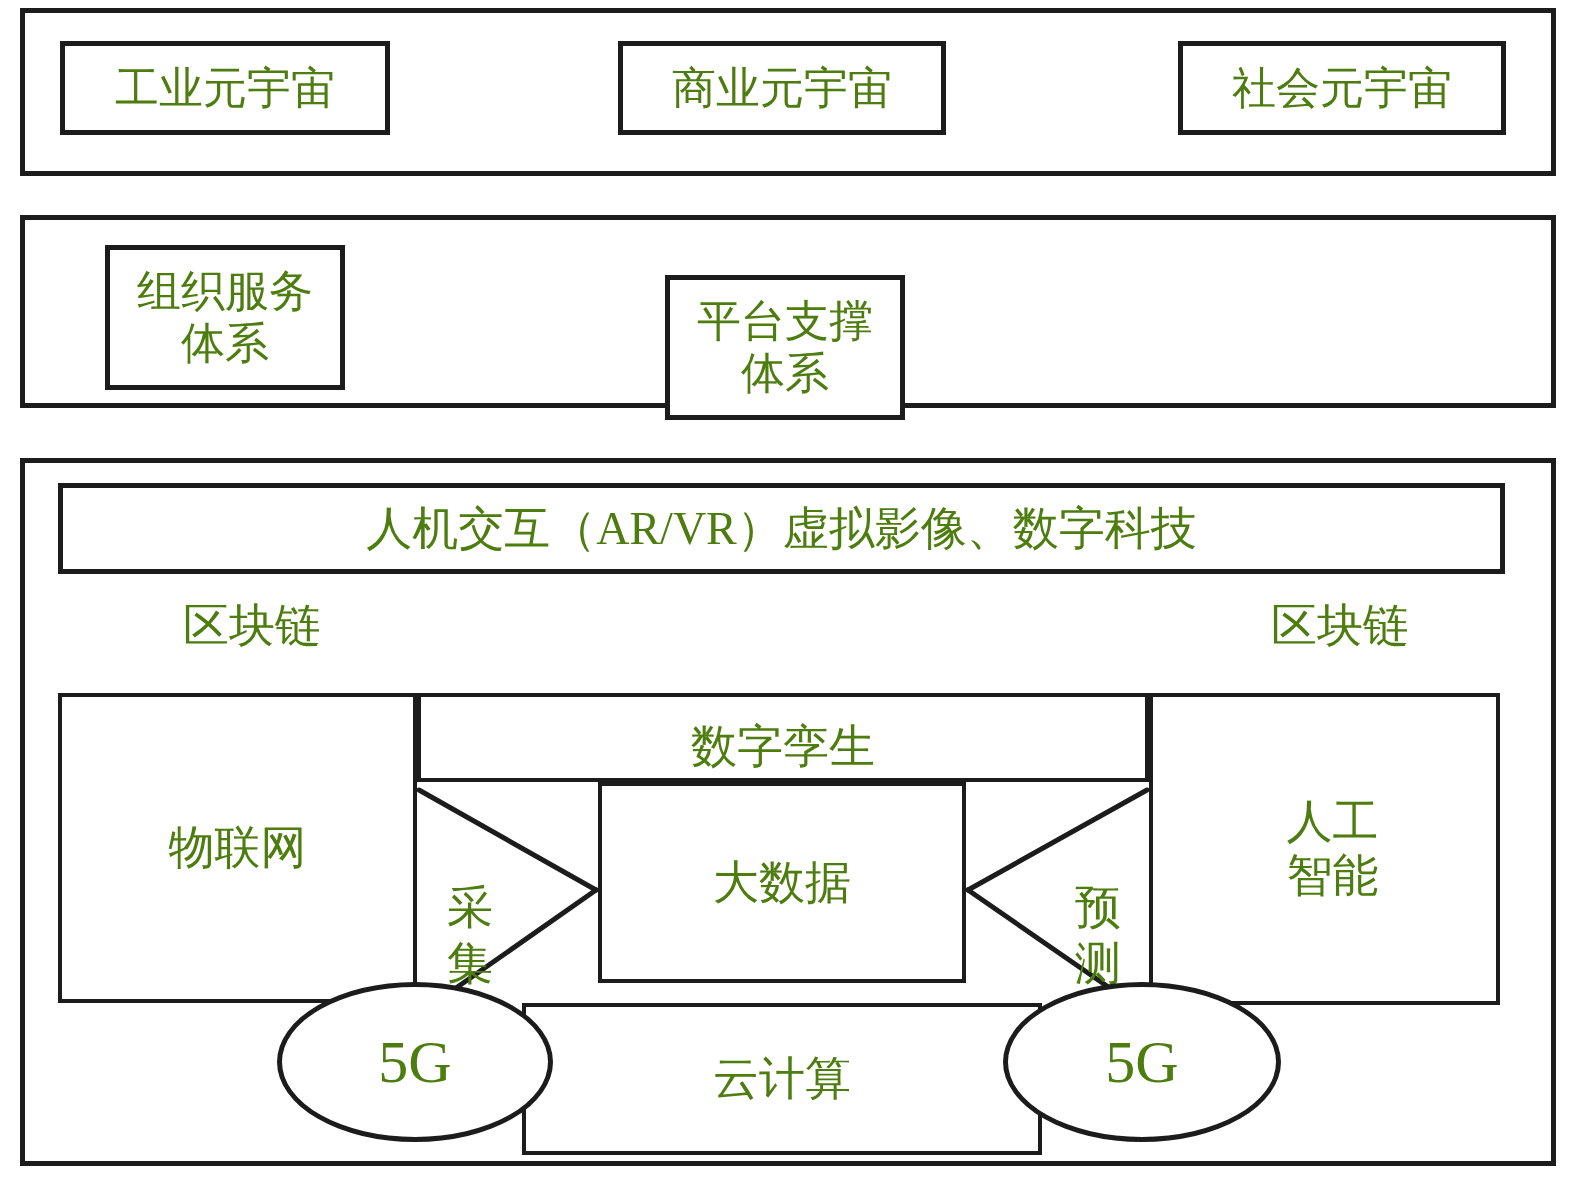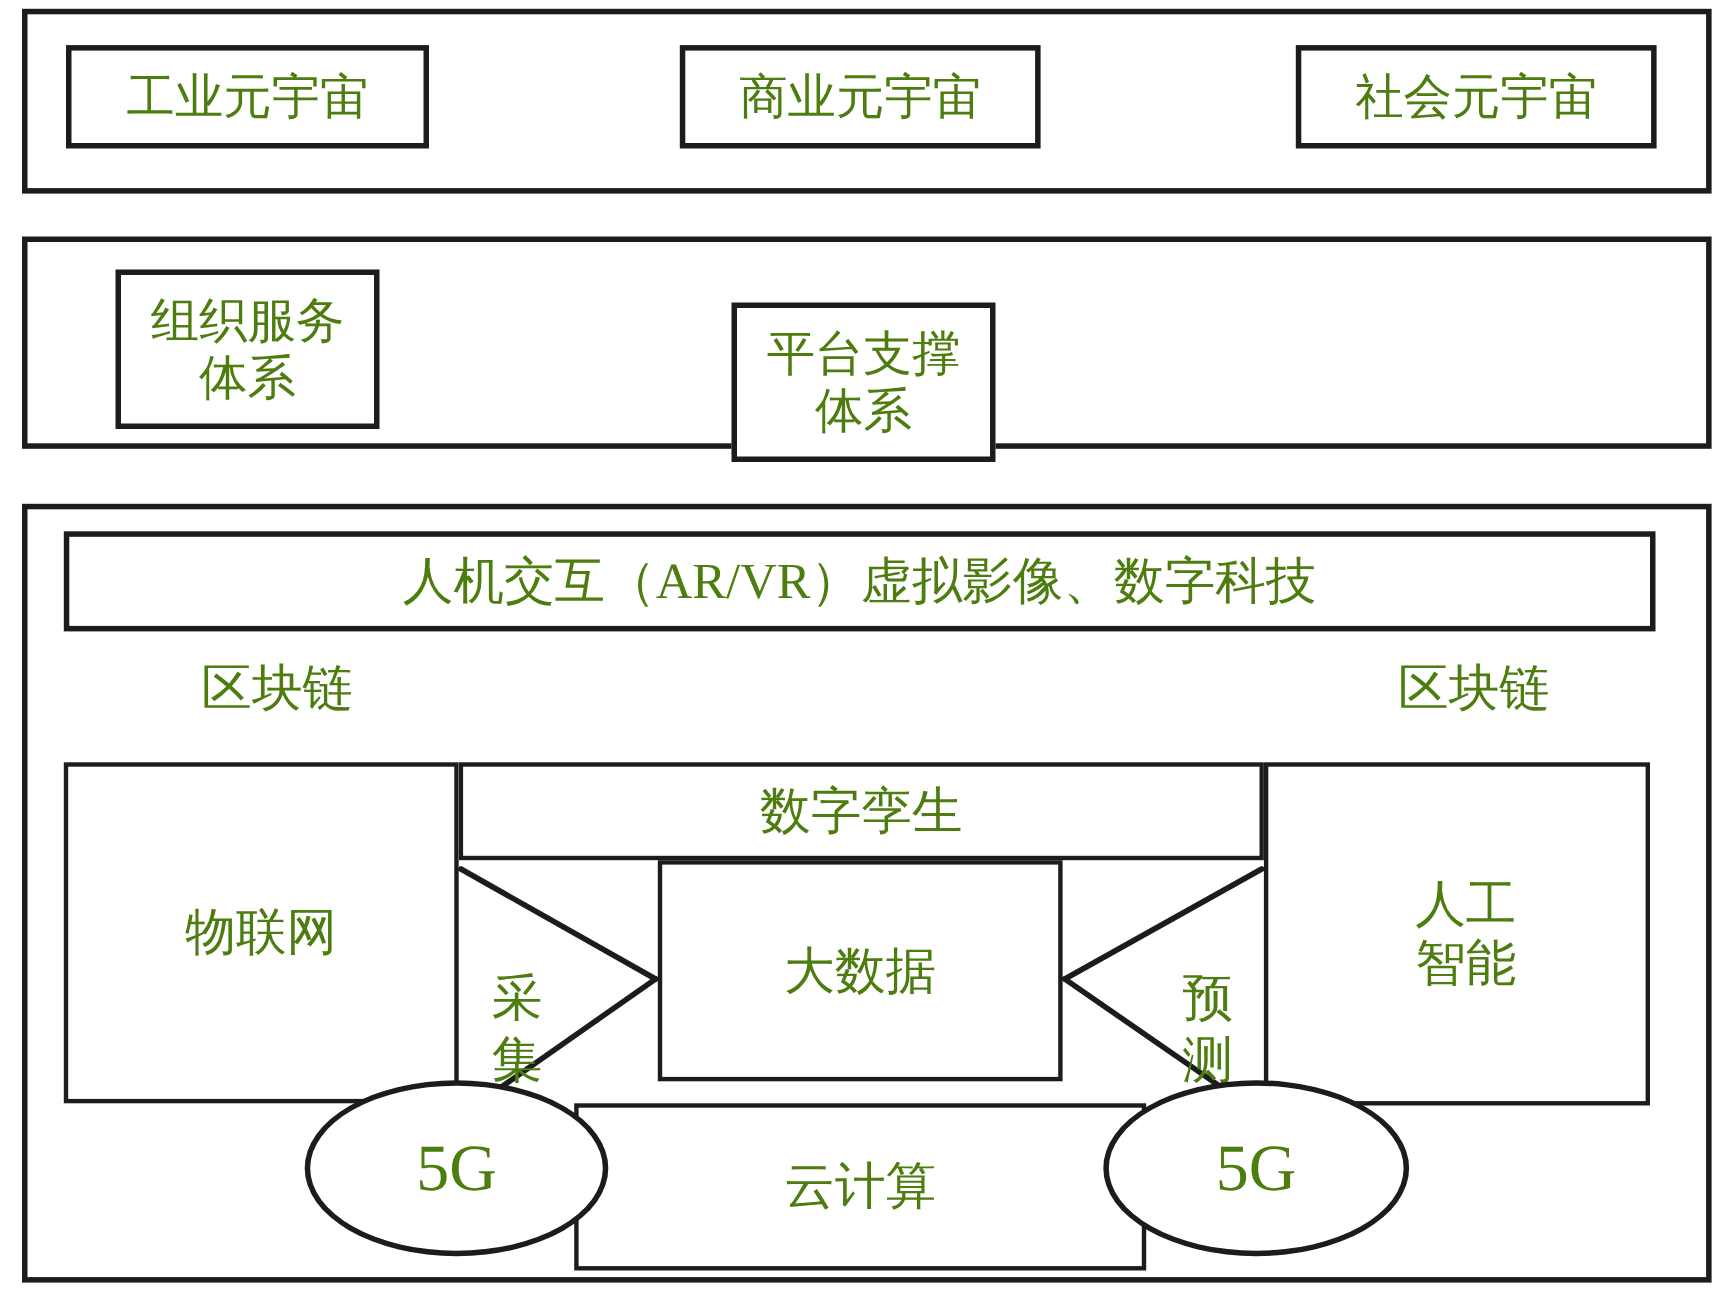--- a/index.html
+++ b/index.html
@@ -68,21 +68,21 @@
     <span>区块链</span>
   </div>
   <div class="abs lbl f46 z1" style="left:1230px;top:598px;width:220px;height:56px;">
     <span>区块链</span>
   </div>
 
   <div class="abs thinbox f46 z1" style="left:58px;top:693px;width:359px;height:310px;">
     <span>物联网</span>
   </div>
 
-  <div class="abs thinbox f46 z1" style="left:417px;top:693px;width:732px;height:89px;">
+  <div class="abs thinbox f46 z1" style="left:417px;top:693px;width:732px;height:89px;align-items:flex-end;">
     <span>数字孪生</span>
   </div>
 
   <div class="abs thinbox f46 ml z1" style="left:1149px;top:693px;width:351px;height:312px;padding-left:16px;">
     <span class="ml">人工
 智能</span>
   </div>
 
   <div class="abs thinbox f46 z1" style="left:522px;top:1003px;width:520px;height:152px;">
     <span>云计算</span>

